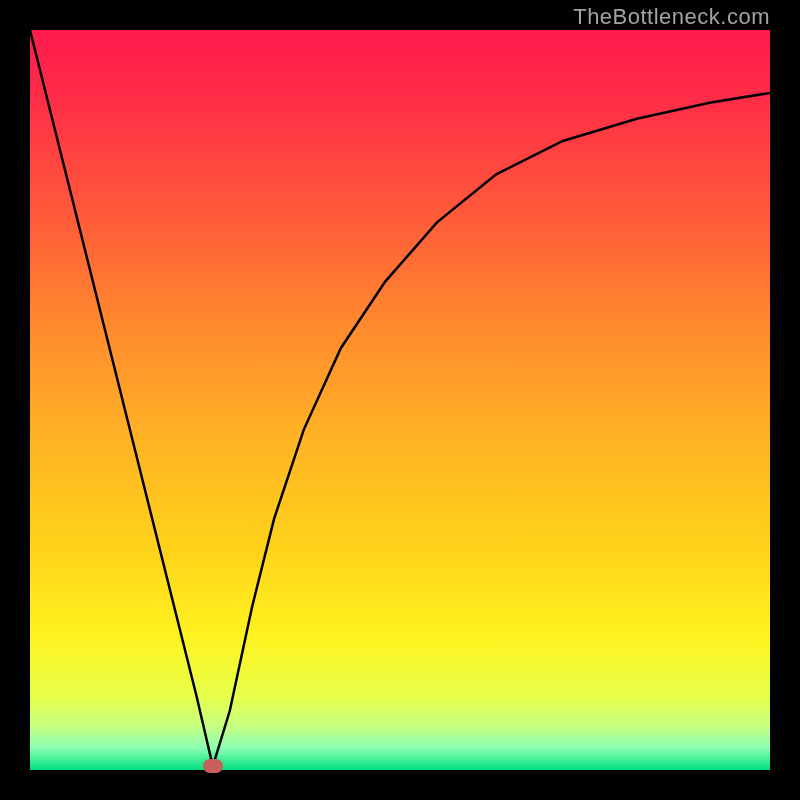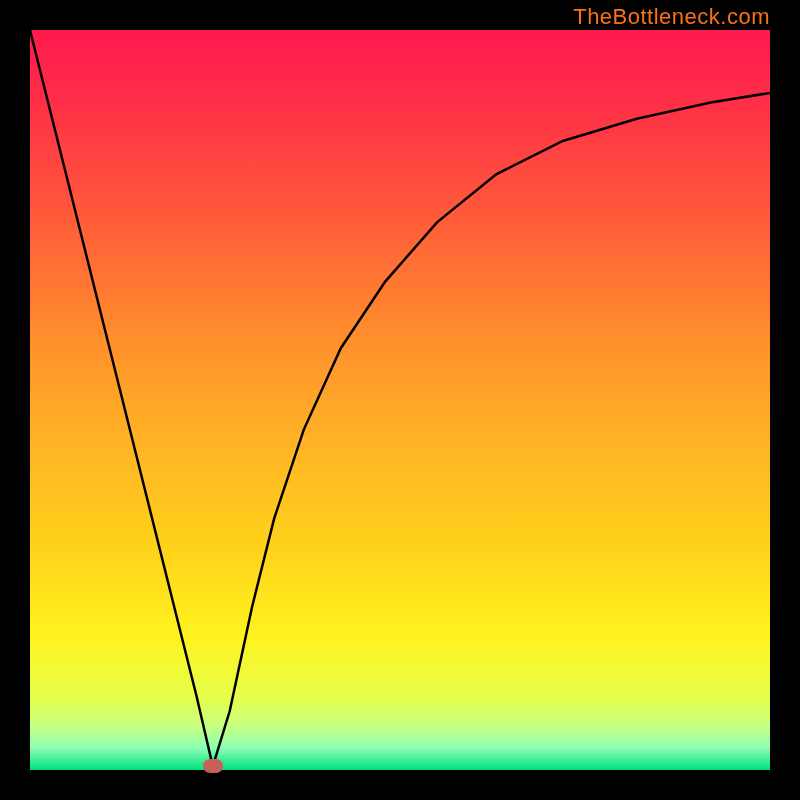--- a/index.html
+++ b/index.html
@@ -22,21 +22,21 @@
     position: absolute;
     left: 0;
     top: 0;
     width: 740px;
     height: 740px;
   }
   .watermark {
     position: absolute;
     top: 4px;
     right: 30px;
-    color: #f97316;
+    color: #a3a3a3;
     font-family: Arial, Helvetica, sans-serif;
     font-size: 22px;
     letter-spacing: 0.5px;
   }
   .marker {
     position: absolute;
     width: 20px;
     height: 14px;
     border-radius: 8px;
     background: #c5615a;

